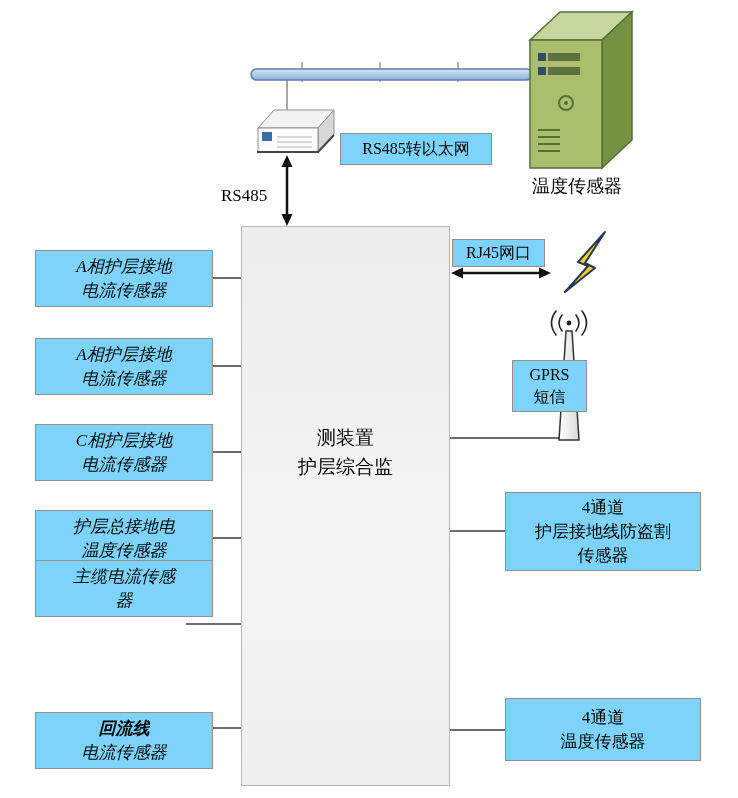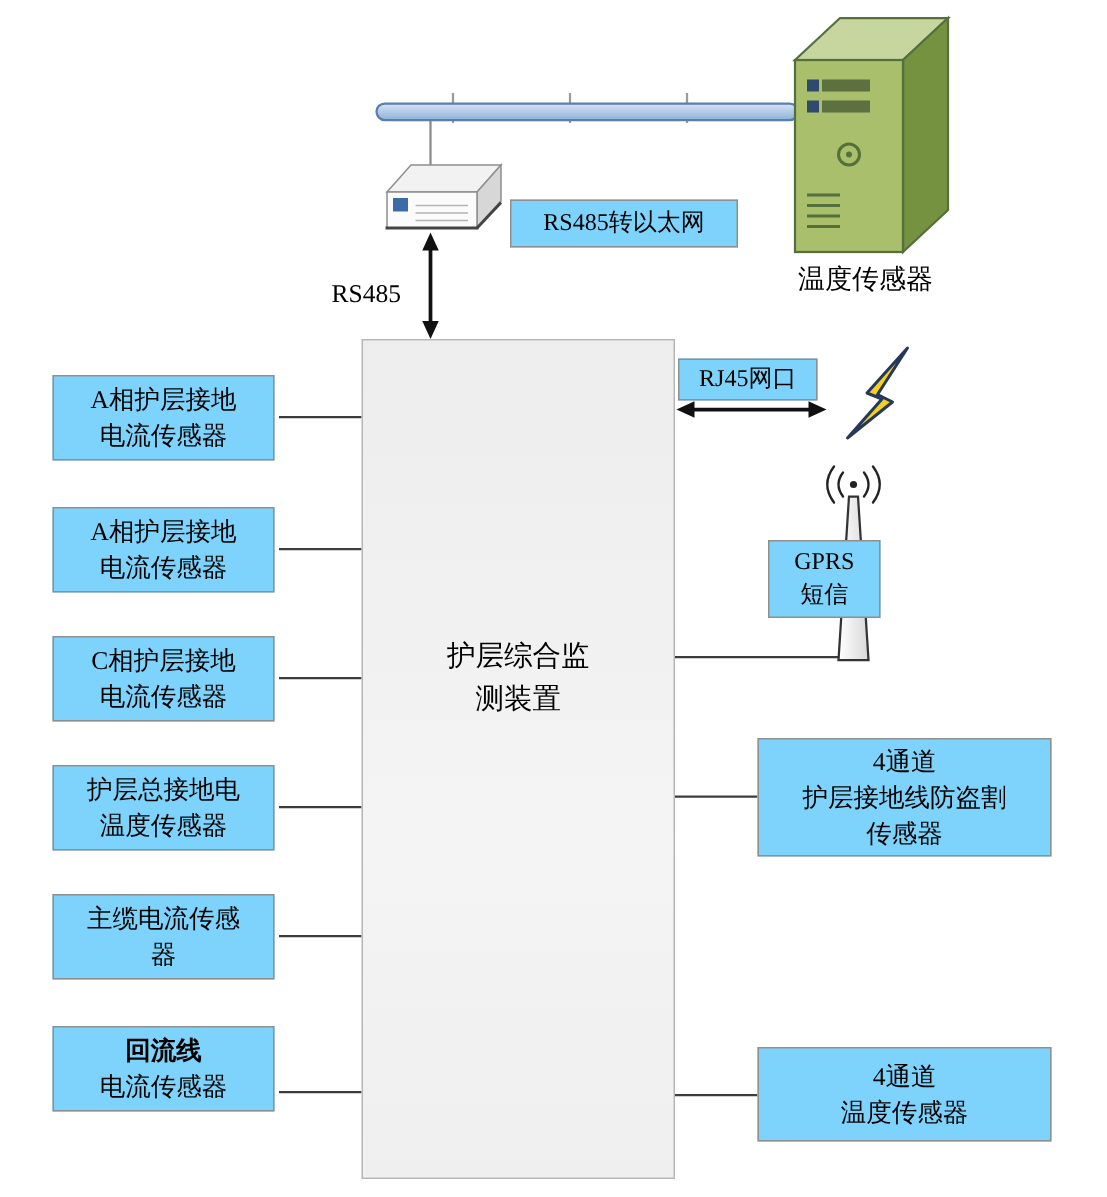--- a/index.html
+++ b/index.html
@@ -22,21 +22,21 @@
     border:1px solid #8f8f8f;
     display:flex;
     flex-direction:column;
     align-items:center;
     justify-content:center;
     text-align:center;
     font-size:17px;
     line-height:24px;
   }
   .box span { display:block; }
-  .left-box { left:35px; width:148px; height:57px; }
+  .left-box { left:35px; width:178px; height:57px;font-style:italic; }
   .central-box {
     left:241px; top:226px; width:209px; height:560px;
     background:linear-gradient(180deg,#ededed 0%,#f4f4f4 60%,#efefef 100%);
     border:1px solid #b5b5b5;
     justify-content:flex-start;
   }
   .central-text {
     margin-top:196px;
     font-size:19px;
     line-height:29px;
@@ -142,22 +142,22 @@
     </g>
 
     <g stroke="#3c3c3c" stroke-width="1.5">
       <line x1="450" y1="531" x2="505" y2="531"></line>
       <line x1="450" y1="730" x2="505" y2="730"></line>
     </g>
   </svg>
 
   <div class="box central-box">
     <div class="central-text">
+      <span>测装置</span>
       <span>护层综合监</span>
-      <span>测装置</span>
     </div>
   </div>
 
   <div class="box" style="left:340px; top:133px; width:152px; height:32px; font-size:16px;">
     <span>RS485转以太网</span>
   </div>
 
   <div class="label" style="left:221px; top:186px; font-size:17px;">RS485</div>
 
   <div class="label" style="left:510px; top:174px; width:134px; text-align:center; font-size:18px;">温度传感器</div>
@@ -180,25 +180,25 @@
     <span>电流传感器</span>
   </div>
   <div class="box left-box" style="top:424px;text-align:center;">
     <span>C相护层接地</span>
     <span>电流传感器</span>
   </div>
   <div class="box left-box" style="top:510px;">
     <span>护层总接地电</span>
     <span>温度传感器</span>
   </div>
-  <div class="box left-box" style="top:596px;justify-content:center;">
+  <div class="box left-box" style="top:560px;justify-content:center;">
     <span>主缆电流传感</span>
     <span>器</span>
   </div>
-  <div class="box left-box" style="top:684px;">
+  <div class="box left-box" style="top:712px;">
     <span class="bold">回流线</span>
     <span>电流传感器</span>
   </div>
 
   <div class="box right-box" style="top:492px; height:79px; line-height:24px;">
     <span>4通道</span>
     <span>护层接地线防盗割</span>
     <span>传感器</span>
   </div>
   <div class="box right-box" style="top:698px; height:63px;">

